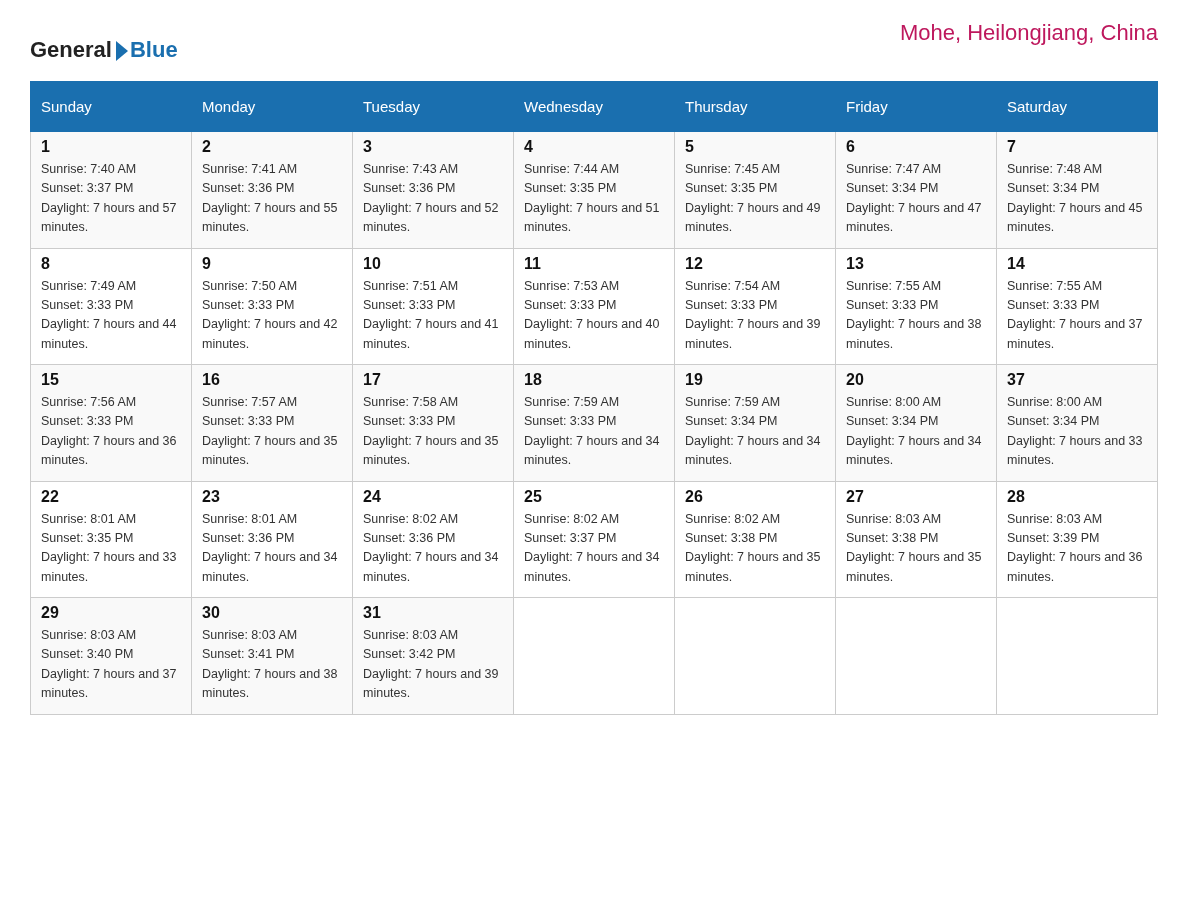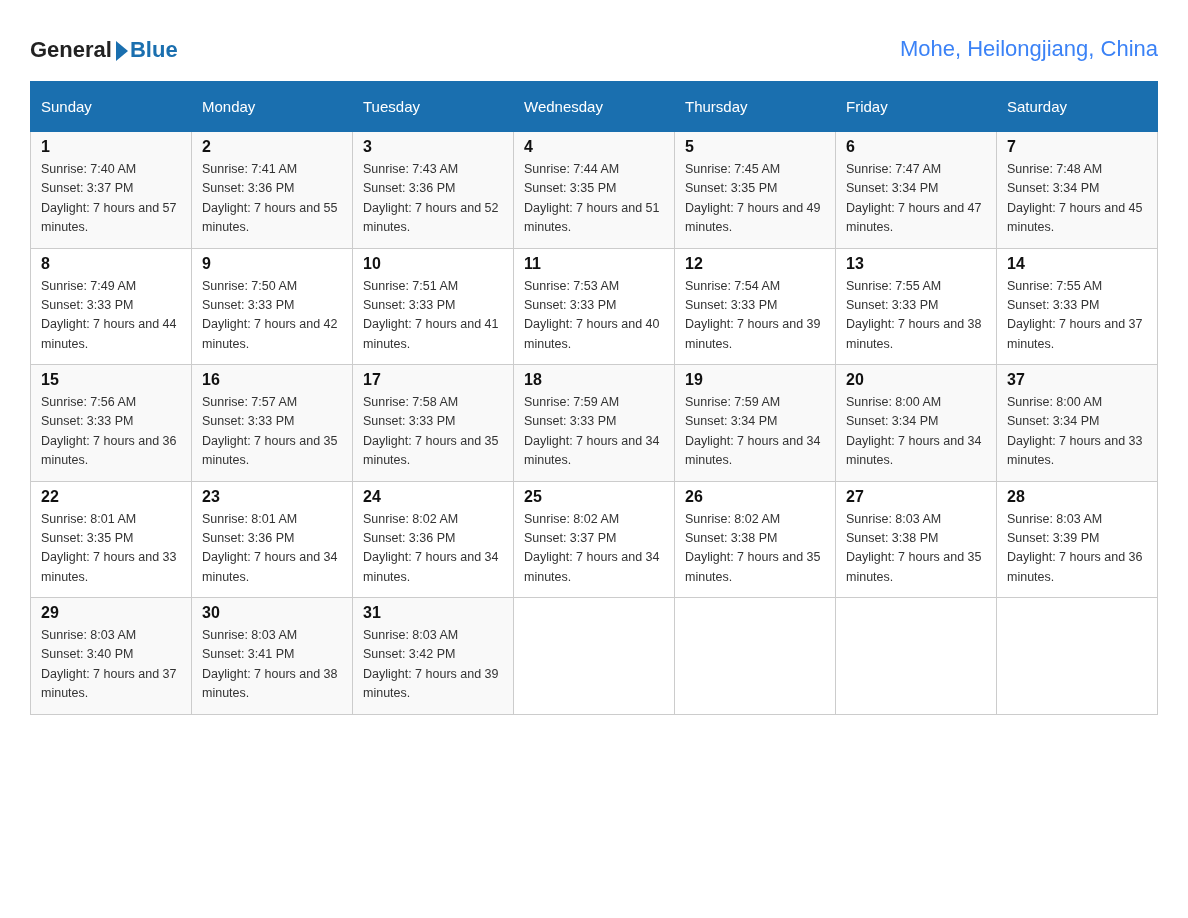--- a/index.html
+++ b/index.html
@@ -51,22 +51,22 @@
       text-align: right;
     }
     .month-year {
       font-size: 52px;
       font-weight: normal;
       color: #111;
       line-height: 1.1;
     }
     .location {
       font-size: 22px;
-      color: #3b82f6;
-      margin-top: 16px;
+      color: #be185d;
+      margin-top: 0;
     }
     table {
       width: 100%;
       border-collapse: collapse;
     }
     thead tr {
       background-color: #1a6faf;
       color: #fff;
     }
     thead th {

